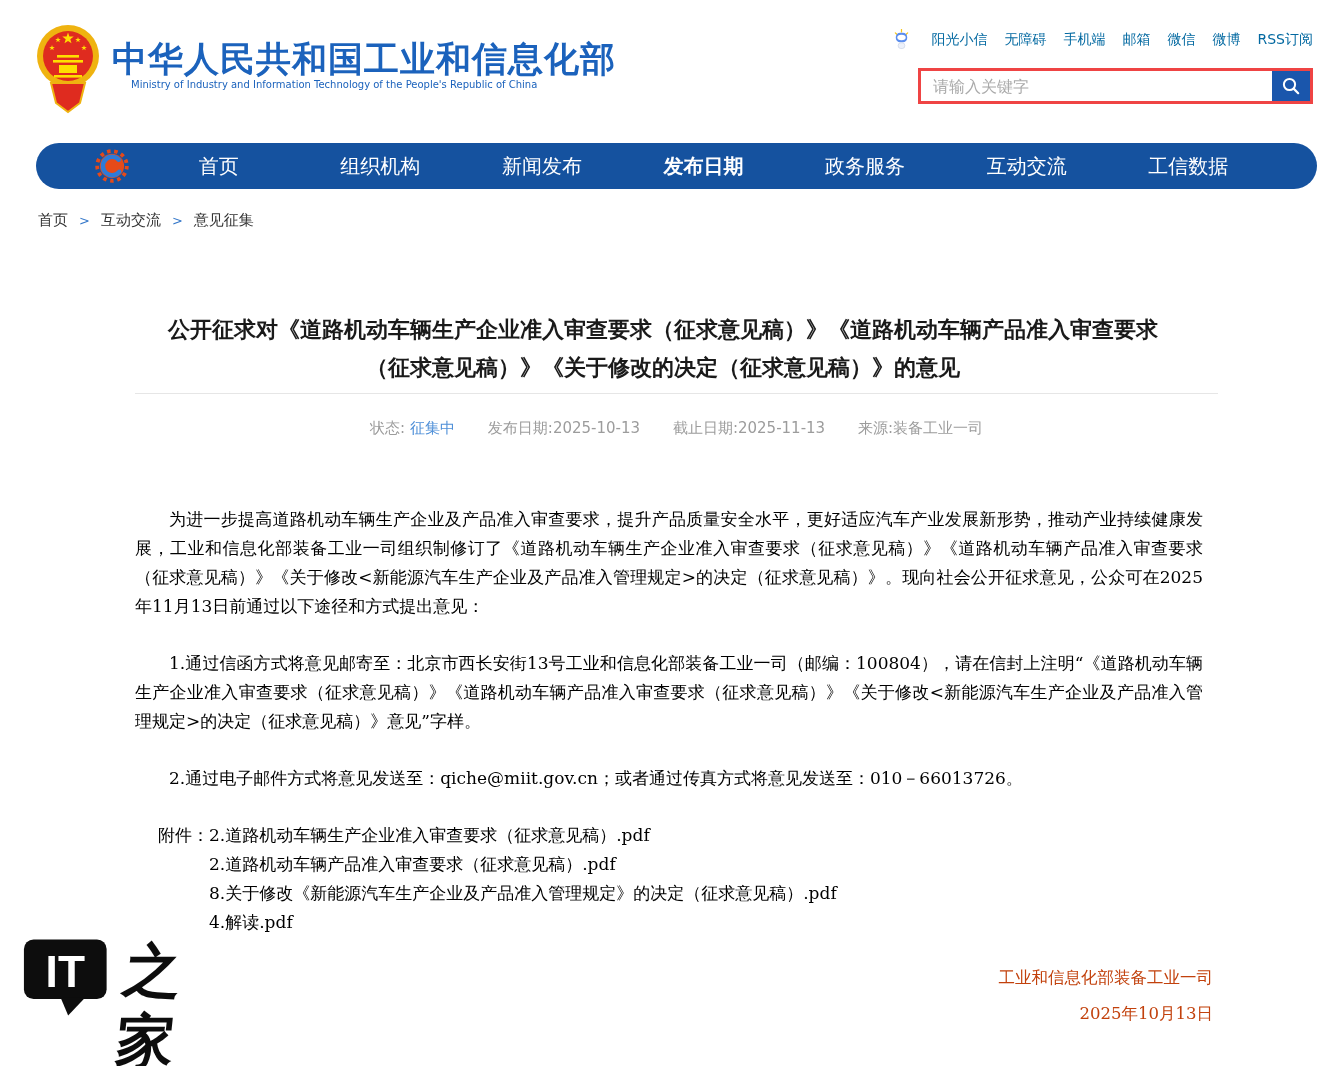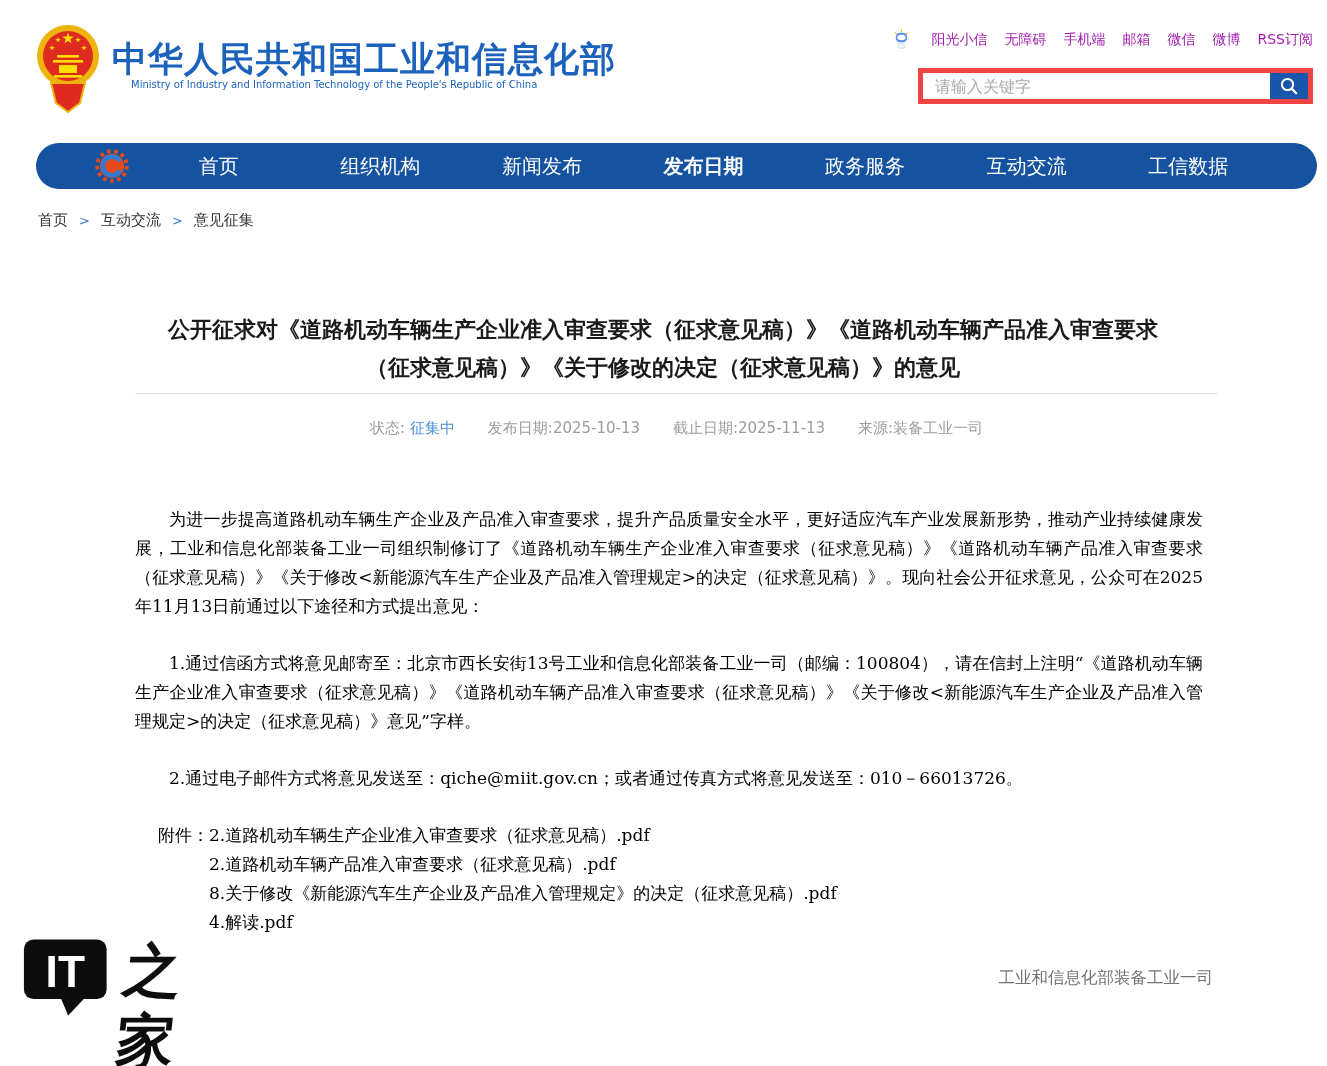--- a/index.html
+++ b/index.html
@@ -12,25 +12,25 @@
 
   
   .header{position:absolute;top:0;left:0;width:1327px;height:130px;background:#fff}
   .emblem{position:absolute;left:36px;top:24px;width:64px;height:90px}
   .site-title{position:absolute;left:112px;top:36px;font-size:35px;font-weight:bold;
     color:#1B62BC;letter-spacing:1px;white-space:nowrap}
   .site-subtitle{position:absolute;left:131px;top:79px;font-size:10px;color:#1B62BC;white-space:nowrap}
 
   .top-links{position:absolute;top:29px;right:14px;display:flex;align-items:center;gap:17px;
     font-size:14px;color:#333;white-space:nowrap}
-  .top-links .lnk{color:#a21caf;text-decoration:none;display:flex;align-items:center;gap:20px}
+  .top-links .lnk{color:#0369a1;text-decoration:none;display:flex;align-items:center;gap:20px}
   .mascot{width:19px;height:21px;display:inline-block}
 
   .search-bar{position:absolute;top:68px;right:14px;width:395px;height:36px;
-    border:5px solid #ef4444;display:flex;box-sizing:border-box;background:#f0abfc}
+    border:3px solid #ef4444;display:flex;box-sizing:border-box;background:#f0abfc}
   .search-input{flex:1;border:none;outline:none;padding:0 12px;font-size:16px;color:#444;
     font-family:inherit}
   .search-input::placeholder{color:#aaa}
   .search-btn{width:38px;background:#1A56AC;border:none;display:flex;align-items:center;
     justify-content:center;padding:0}
 
   
   .navbar{position:absolute;top:143px;left:36px;width:1281px;height:46px;background:#15529F;
     border-radius:23px;display:flex;align-items:center;box-sizing:border-box;
     padding:0 48px 0 58px;color:#fff}
@@ -59,21 +59,21 @@
     font-family:"DejaVu Serif","Liberation Serif",serif;font-size:17px;line-height:29px;
     color:#000;text-align:justify}
   .body-text p{margin:0 12px 28px 0;text-indent:2em}
 
   .attachments{display:flex;padding-left:23px;text-indent:0}
   .att-label{white-space:nowrap}
   .att-list{flex:1}
   .att-item{line-height:29px;color:#000}
 
   .signature{position:absolute;top:960px;right:114px;text-align:right;
-    font-family:"DejaVu Serif","Liberation Serif",serif;font-size:16.5px;color:#737373;
+    font-family:"DejaVu Serif","Liberation Serif",serif;font-size:16.5px;color:#c2410c;
     line-height:36px;white-space:nowrap}
 
   
   .watermark{position:absolute;left:22px;top:936px;width:210px}
   .wm-row{display:flex;align-items:flex-start}
   .home-cn{font-family:"DejaVu Serif","Liberation Serif",serif;font-weight:bold;
     font-size:58px;color:#0d0d0d;line-height:70px;margin-left:10px;transform:skewX(-6deg)}
 </style>
 </head>
 <body>
@@ -178,20 +178,21 @@
       <div class="att-item" data-interactable="true">2.道路机动车辆生产企业准入审查要求（征求意见稿）.pdf</div>
       <div class="att-item" data-interactable="true">2.道路机动车辆产品准入审查要求（征求意见稿）.pdf</div>
       <div class="att-item" data-interactable="true">8.关于修改《新能源汽车生产企业及产品准入管理规定》的决定（征求意见稿）.pdf</div>
       <div class="att-item" data-interactable="true">4.解读.pdf</div>
     </div>
   </div>
 </div>
 
 <div class="signature" data-interactable="false">
   <div data-interactable="false">工业和信息化部装备工业一司</div>
+  <div data-interactable="false">2025年10月13日</div>
 </div>
 
 <div class="watermark" data-interactable="false">
   <div class="wm-row" data-interactable="false">
     <svg data-interactable="false" width="92" height="82" viewBox="0 0 92 82">
       <rect x="2" y="2" width="86" height="62" rx="10" fill="#0d0d0d"></rect>
       <polygon points="40,62 66,62 48,81" fill="#0d0d0d"></polygon>
       <text x="45" y="51" text-anchor="middle" fill="#ffffff" font-size="46" font-weight="bold" font-family="Liberation Sans, sans-serif" data-interactable="false">IT</text>
     </svg>
     <span class="home-cn" data-interactable="false">之家</span>

